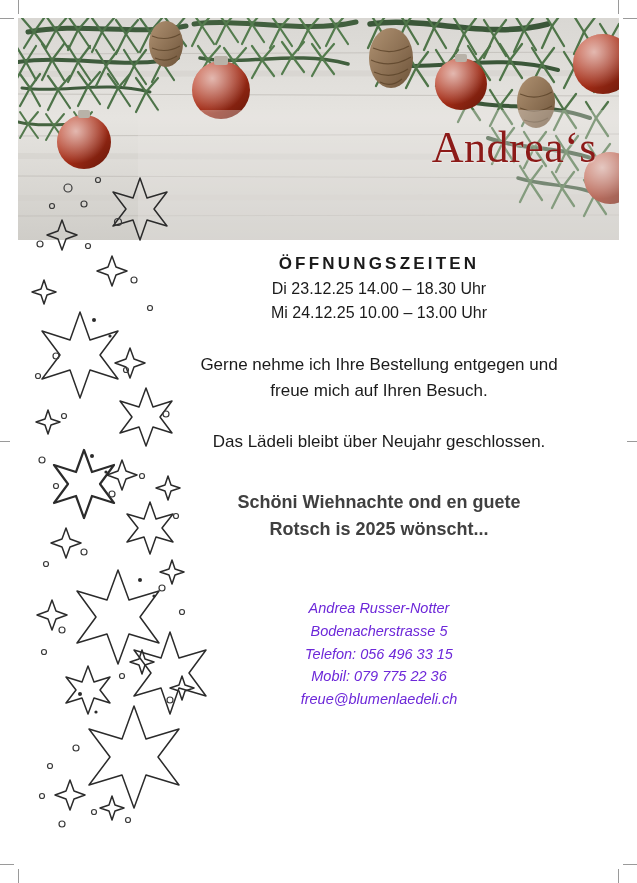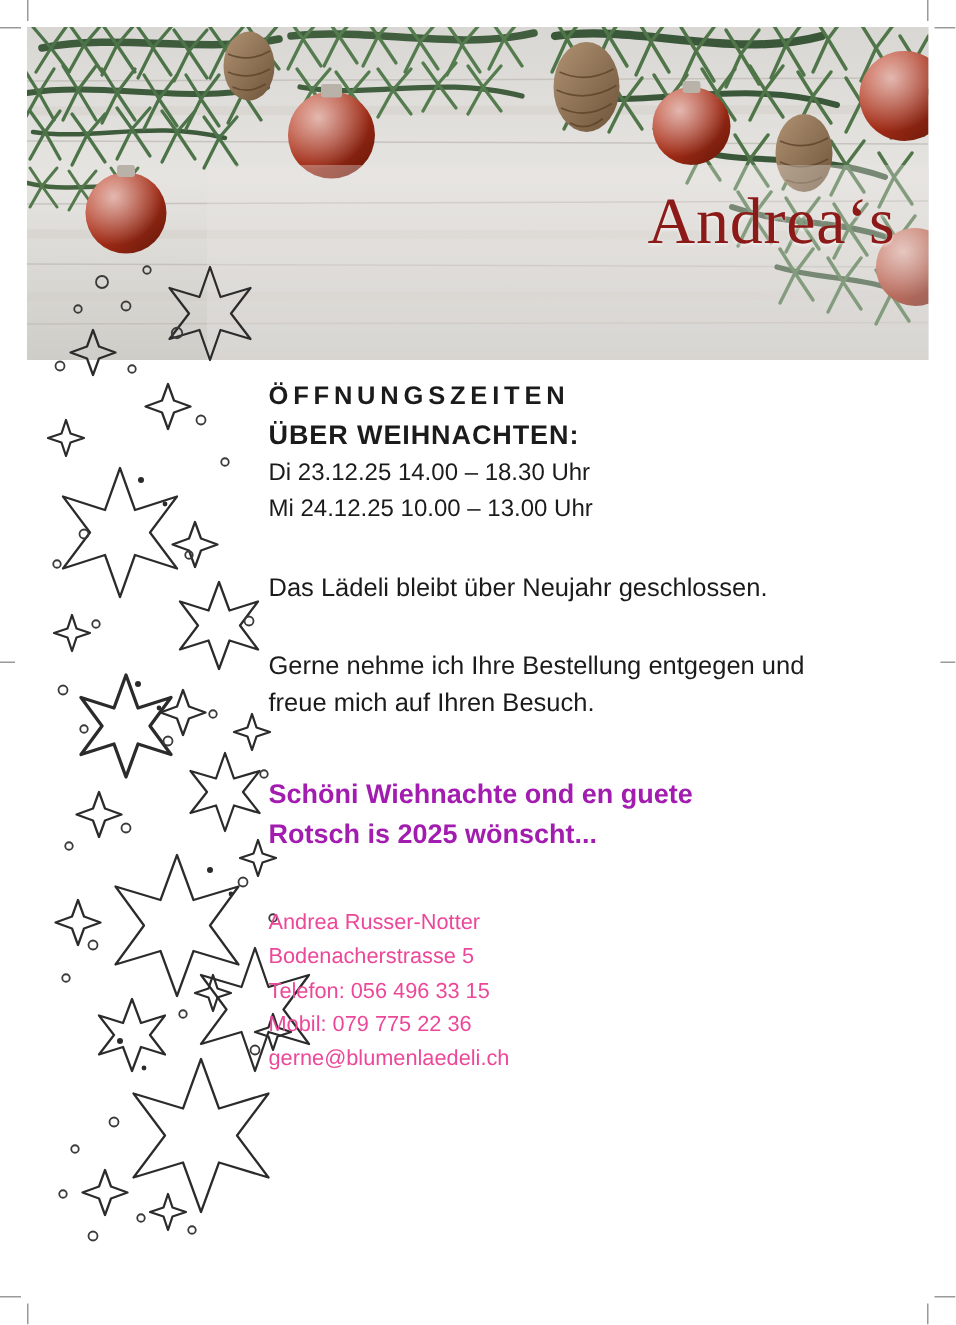--- a/index.html
+++ b/index.html
@@ -64,21 +64,21 @@
     width: 200px; height: 680px;
     z-index: 2;
   }
 
   
   .content {
     position: absolute;
     right: 58px;
     top: 252px;
     width: 400px;
-    text-align: left;
+    text-align: center;
     color: #1b1b1b;
     z-index: 4;
   }
 
   .block { margin-bottom: 0; }
 
   .hours-heading {
     font-size: 17px;
     font-weight: bold;
     letter-spacing: 3.2px;
@@ -97,30 +97,31 @@
 
   .para {
     font-size: 17px;
     line-height: 1.5;
     margin-top: 26px;
   }
 
   .greeting {
     font-size: 18px;
     font-weight: bold;
-    color: #a21caf;
+    color: #404040;
     line-height: 1.5;
     margin-top: 34px;
   }
 
   .contact {
     font-size: 14.5px;
     line-height: 1.58;
-    margin-top: 34px;
-    color: #ec4899;
+    margin-top: 54px;
+    color: #6d28d9;
+    font-style: italic;
   }
 </style>
 </head>
 <body>
 
 <div class="crop-mark cm-tl-v"></div>
 <div class="crop-mark cm-tl-h"></div>
 <div class="crop-mark cm-tr-v"></div>
 <div class="crop-mark cm-tr-h"></div>
 <div class="crop-mark cm-bl-v"></div>
@@ -583,33 +584,32 @@
       <circle cx="58" cy="534" r="2"></circle>
         <circle cx="74" cy="552" r="1.6"></circle>
     </g>
   </svg>
 </div>
 
 <div class="content">
 
   <div class="block">
     <div class="hours-heading">ÖFFNUNGSZEITEN</div>
-    <div class="hours-sub">ÜBER WEIHNACHTEN:</div>
     <div class="hours-line">Di 23.12.25 14.00 – 18.30 Uhr</div>
     <div class="hours-line">Mi 24.12.25 10.00 – 13.00 Uhr</div>
   </div>
 
+  <div class="para">Gerne nehme ich Ihre Bestellung entgegen und freue mich auf Ihren Besuch.</div>
   <div class="para">Das Lädeli bleibt über Neujahr geschlossen.</div>
-  <div class="para">Gerne nehme ich Ihre Bestellung entgegen und freue mich auf Ihren Besuch.</div>
 
   <div class="greeting">
     <div>Schöni Wiehnachte ond en guete</div>
     <div>Rotsch is 2025 wönscht...</div>
   </div>
 
   <div class="contact">
     <div>Andrea Russer-Notter</div>
     <div>Bodenacherstrasse 5</div>
     <div>Telefon: 056 496 33 15</div>
     <div>Mobil: 079 775 22 36</div>
-    <div>gerne@blumenlaedeli.ch</div>
+    <div>freue@blumenlaedeli.ch</div>
   </div>
 </div>
 
 </body></html>

